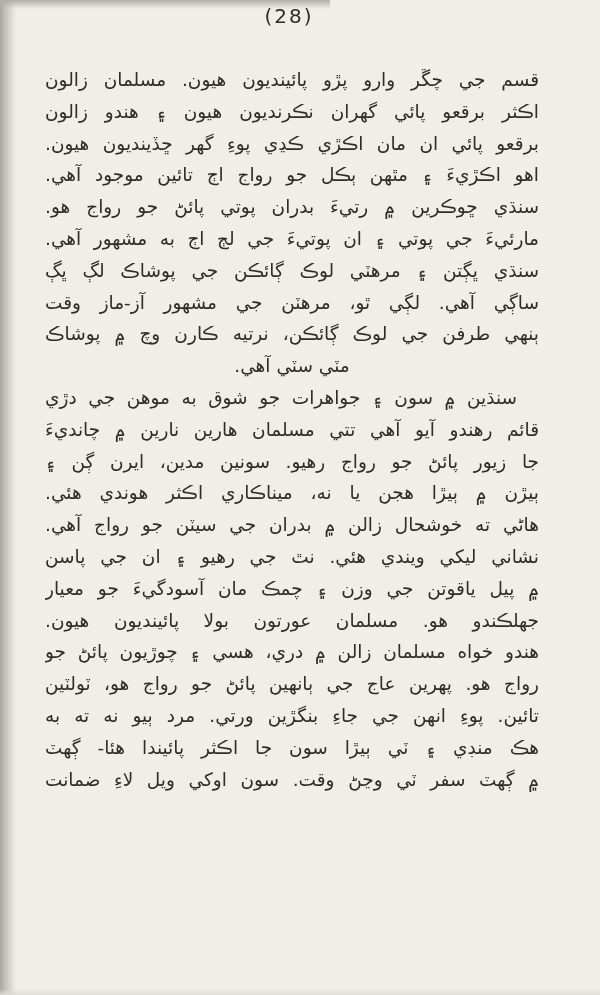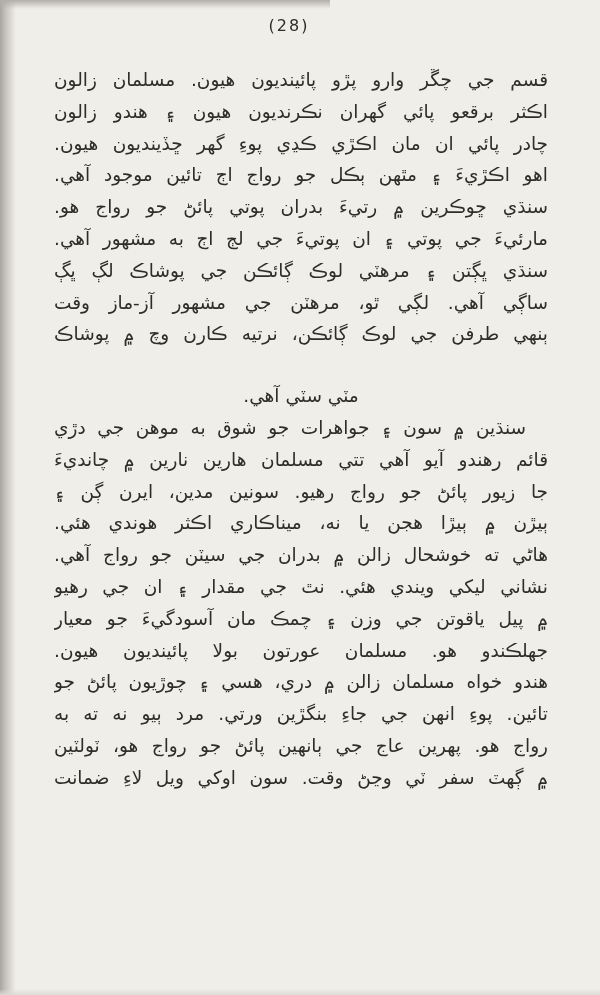--- a/index.html
+++ b/index.html
@@ -17,73 +17,73 @@
   }
   .edge-top{
     position:absolute;left:0;top:0;width:330px;height:9px;
     background:linear-gradient(to bottom,#b2afaa 0%,rgba(240,238,232,0) 100%);
   }
   .edge-bottom{
     position:absolute;left:0;bottom:0;width:600px;height:6px;
     background:linear-gradient(to top,#dddbd5 0%,rgba(240,238,232,0) 100%);
   }
   .page-number{
-    position:absolute;top:16px;left:0;width:578px;
+    position:absolute;top:4px;left:0;width:578px;
     text-align:center;
-    font-size:16px;letter-spacing:2px;
+    font-size:20px;letter-spacing:2px;
     color:var(--ink,#2f2d2a);
   }
   .text-block{
-    position:absolute;top:64px;left:54px;width:494px;
+    position:absolute;top:64px;left:45px;width:494px;
     direction:rtl;
     color:var(--ink,#2f2d2a);
     font-size:18.5px;
   }
   .line{
     height:31.8px;line-height:31.8px;
     text-align:justify;
     text-align-last:justify;
     overflow:hidden;
   }
   .line.indent{padding-right:22px;}
   .line.short{
     text-align:left;
     text-align-last:center;
-    margin-top:30px;
   }
 </style>
 </head>
 <body>
 
 <div class="page">
   <div class="edge-left"></div>
   <div class="edge-top"></div>
   <div class="edge-bottom"></div>
 
   <div class="page-number">(28)</div>
 
   <div class="text-block">
 
     <div class="line">قسم جي چڱر وارو پڙو پائينديون هيون. مسلمان زالون</div>
     <div class="line">اڪثر برقعو پائي گهران نڪرنديون هيون ۽ هندو زالون</div>
-    <div class="line">چادر پائي ان مان اڪڙي ڪڍي پوءِ گهر ڇڏينديون هيون.</div>
+    <div class="line">برقعو پائي ان مان اڪڙي ڪڍي پوءِ گهر ڇڏينديون هيون.</div>
     <div class="line">اهو اڪڙيءَ ۽ مٿهن ٻڪل جو رواج اڄ تائين موجود آهي.</div>
     <div class="line">سنڌي ڇوڪرين ۾ رتيءَ بدران پوتي پائڻ جو رواج هو.</div>
     <div class="line">مارئيءَ جي پوتي ۽ ان پوتيءَ جي لڄ اڄ به مشهور آهي.</div>
     <div class="line">سنڌي ڀڳتن ۽ مرهٽي لوڪ ڳائڪن جي پوشاڪ لڳ ڀڳ</div>
     <div class="line">ساڳي آهي. لڳي ٿو، مرهٽن جي مشهور آز-ماز وقت</div>
     <div class="line">ٻنهي طرفن جي لوڪ ڳائڪن، نرتيه ڪارن وچ ۾ پوشاڪ</div>
     <div class="line short">مٽي سٽي آهي.</div>
 
     <div class="line indent">سنڌين ۾ سون ۽ جواهرات جو شوق به موهن جي دڙي</div>
     <div class="line">قائم رهندو آيو آهي تتي مسلمان هارين نارين ۾ چانديءَ</div>
     <div class="line">جا زيور پائڻ جو رواج رهيو. سونين مدين، ايرن ڳن ۽</div>
     <div class="line">ٻيڙن ۾ ٻيڙا هجن يا نه، ميناڪاري اڪثر هوندي هئي.</div>
     <div class="line">هاڻي ته خوشحال زالن ۾ بدران جي سيٽن جو رواج آهي.</div>
-    <div class="line">نشاني ليکي ويندي هئي. نٿ جي مقدار ۽ ان جي رهيو</div>
+    <div class="line">نشاني ليکي ويندي هئي. نٿ جي رهيو ۽ ان جي پاسن</div>
     <div class="line">۾ پيل ياقوتن جي وزن ۽ چمڪ مان آسودگيءَ جو معيار</div>
     <div class="line">جهلڪندو هو. مسلمان عورتون بولا پائينديون هيون.</div>
     <div class="line">هندو خواه مسلمان زالن ۾ دري، هسي ۽ چوڙيون پائڻ جو</div>
+    <div class="line">رواج هو. پهرين عاج جي ٻانهين پائڻ جو رواج هو، ٽولٽين</div>
     <div class="line">تائين. پوءِ انهن جي جاءِ بنگڙين ورتي. مرد ٻيو نه ته به</div>
-    <div class="line">رواج هو. پهرين عاج جي ٻانهين پائڻ جو رواج هو، ٽولٽين</div>
+    <div class="line">هڪ منڊي ۽ ٽي ٻيڙا سون جا اڪثر پائيندا هئا- ڳهٽ</div>
     <div class="line">۾ ڳهٽ سفر ٽي وڃڻ وقت. سون اوکي ويل لاءِ ضمانت</div>
   </div>
 </div>
 
 </body></html>

